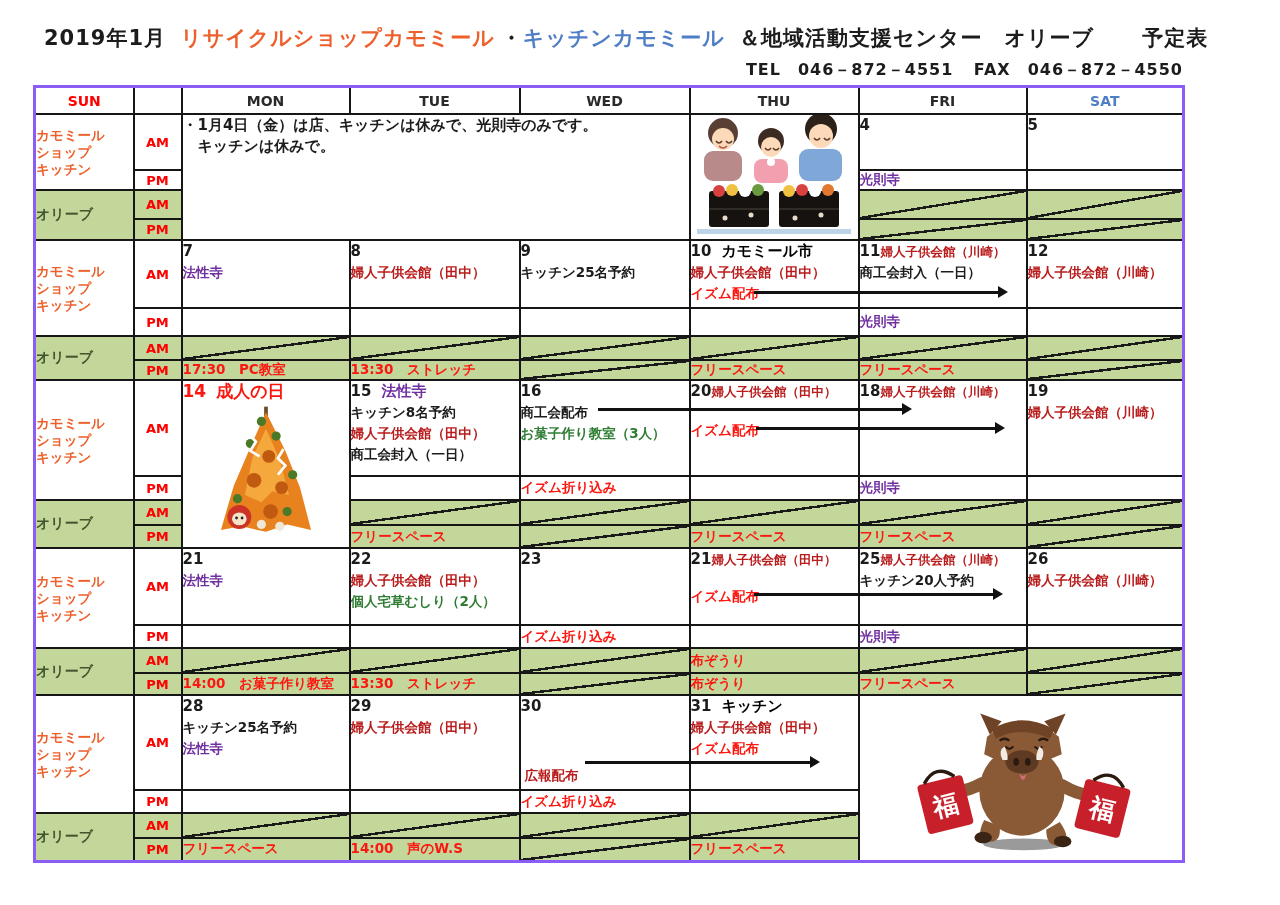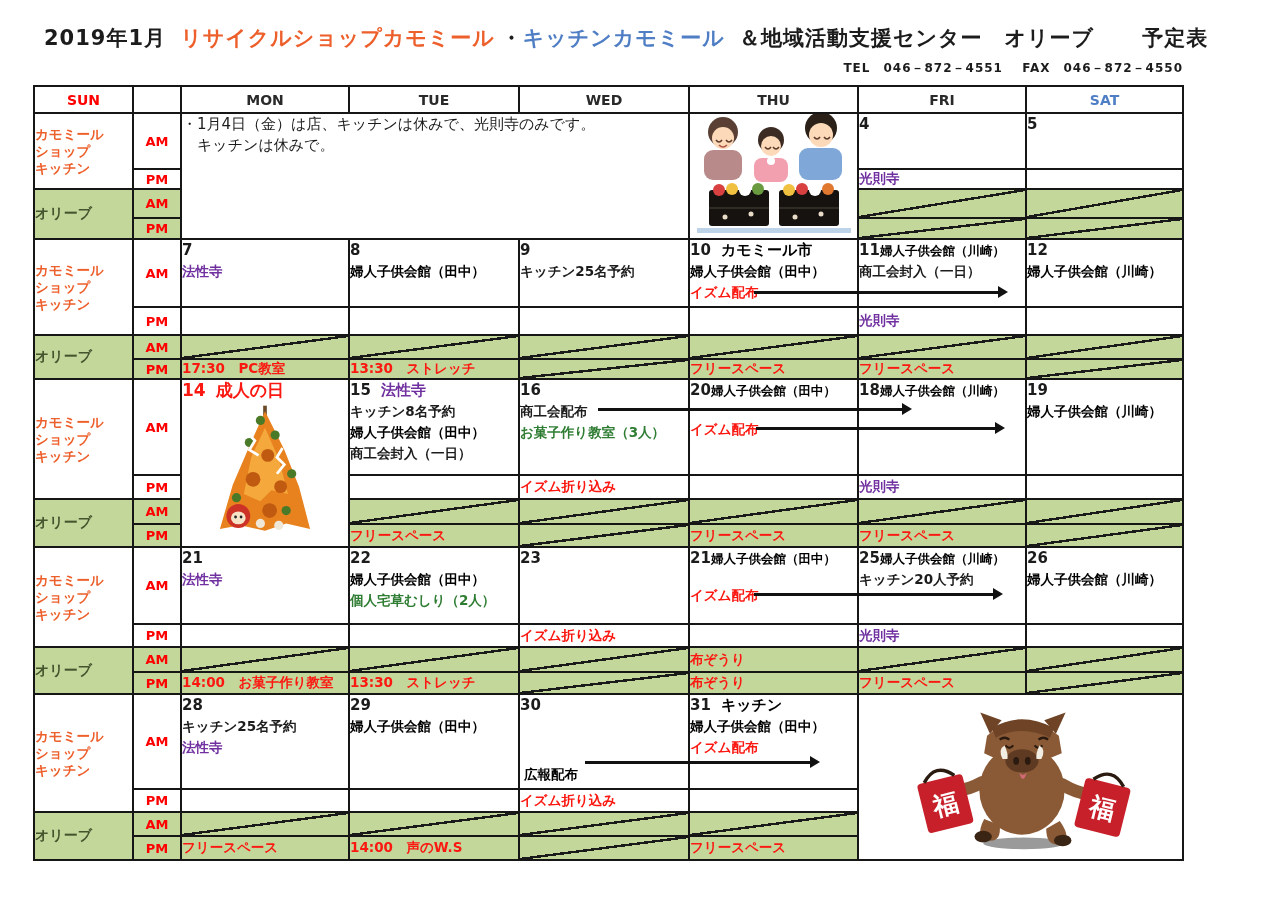--- a/index.html
+++ b/index.html
@@ -3,51 +3,51 @@
 <meta charset="utf-8">
 <style>
   html,body{margin:0;padding:0;background:#ffffff;}
   .page{position:relative;width:1280px;height:905px;background:#fff;
         font-family:"DejaVu Sans","Liberation Sans",sans-serif;overflow:hidden;}
   
   .title-row{position:absolute;left:44px;top:24px;font-weight:bold;font-size:21px;
              letter-spacing:1px;white-space:nowrap;}
   .title-row .seg{margin-right:6px;}
   .title-row .gap-l{margin-left:34px;}
-  .contact{position:absolute;top:60px;right:97px;font-weight:bold;font-size:12px;
+  .contact{position:absolute;top:60px;right:97px;font-weight:bold;font-size:16px;
            letter-spacing:1px;white-space:nowrap;color:#1c1c1c;}
   .contact span{margin-left:14px;}
   
   .c-black{color:#1c1c1c;}
   .c-orange{color:#ed5f2b;}
   .c-tblue{color:#4f7ec5;}
-  .c-blue{color:#000000;}
+  .c-blue{color:#b91c1c;}
   .c-purple{color:#7030a0;}
   .c-magenta{color:#000000;}
   .c-green{color:#2f7d33;}
   .c-red{color:#fb1810;}
   .c-olive{color:#44552e;}
   
   table.cal{position:absolute;left:33px;top:85px;border-collapse:collapse;table-layout:fixed;
-            width:1149px;border:1px solid #8b5cf6;}
+            width:1149px;border:3px solid #8b5cf6;}
   table.cal td,table.cal th{border:2px solid #161616;padding:0;overflow:hidden;}
   .hdr th{font-size:14px;font-weight:bold;text-align:center;vertical-align:middle;height:25px;color:#2a2a2a;}
   .g{background:#c4d79b;}
   .x{background-image:linear-gradient(to bottom right,
        transparent calc(50% - 1.2px),#1a1a1a calc(50% - 1.2px),
        #1a1a1a calc(50% + 1.2px),transparent calc(50% + 1.2px));}
   .lbl-cham{vertical-align:middle;padding-left:5px;font-weight:bold;font-size:13.5px;line-height:17px;}
   .lbl-olive{vertical-align:middle;padding-left:5px;font-weight:bold;font-size:14px;}
   .lbl-ap{color:#fe0000;text-align:center;vertical-align:middle;font-weight:bold;font-size:13px;}
   .am{vertical-align:top;padding:1px 2px 0 4px;font-weight:bold;font-size:13.5px;line-height:21px;position:relative;}
   .date{font-size:15px;}
   .badge{margin-left:10px;font-size:15px;}
   .pmc{vertical-align:middle;padding:0 2px 0 4px;font-weight:bold;font-size:13.5px;}
   .opm{vertical-align:middle;padding:0 2px 0 4px;font-weight:bold;font-size:13.5px;color:#fb1810;}
-  .note-cell{vertical-align:top;padding:40px 4px 0 6px;font-weight:normal;font-size:15px;
+  .note-cell{vertical-align:top;padding:40px 4px 0 6px;font-weight:bold;font-size:15px;
              line-height:21px;color:#1c1c1c;}
   .abs-bottom{position:absolute;left:4px;bottom:3px;}
   .big-date{font-size:17px;}
   .center-ill{text-align:center;vertical-align:top;}
   
   .arrow{position:absolute;height:2.5px;background:#111;}
   .arrow::after{content:'';position:absolute;right:-9px;top:-5.5px;width:0;height:0;
                 border-left:10px solid #111;border-top:6.5px solid transparent;
                 border-bottom:6.5px solid transparent;}
 </style>

